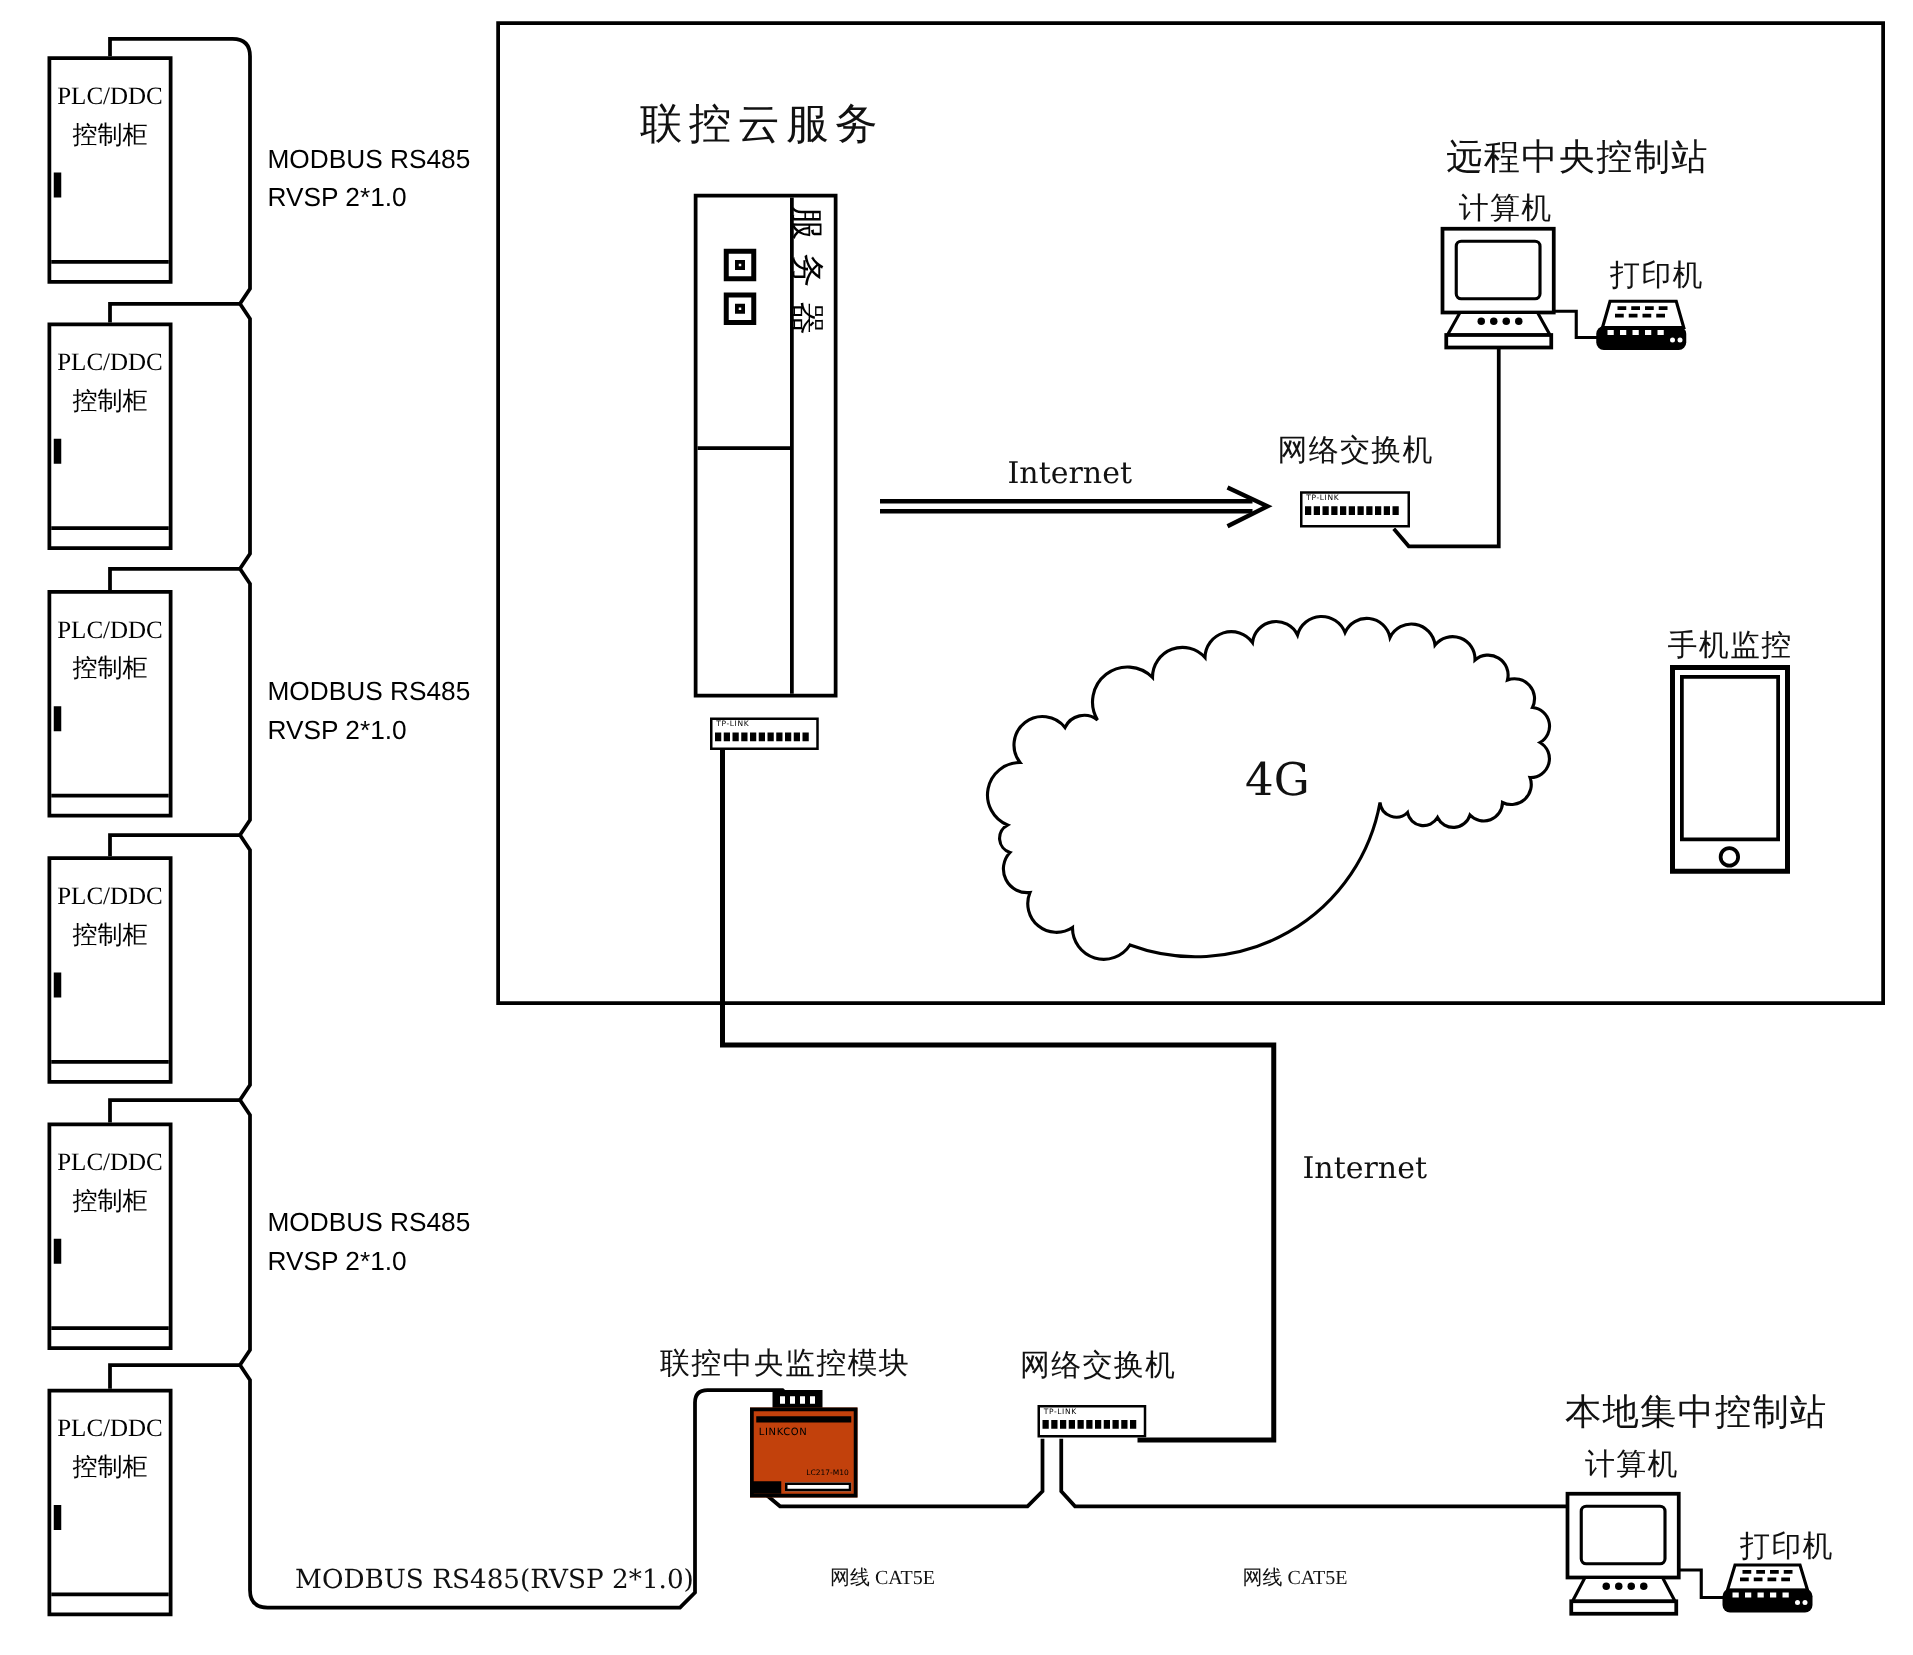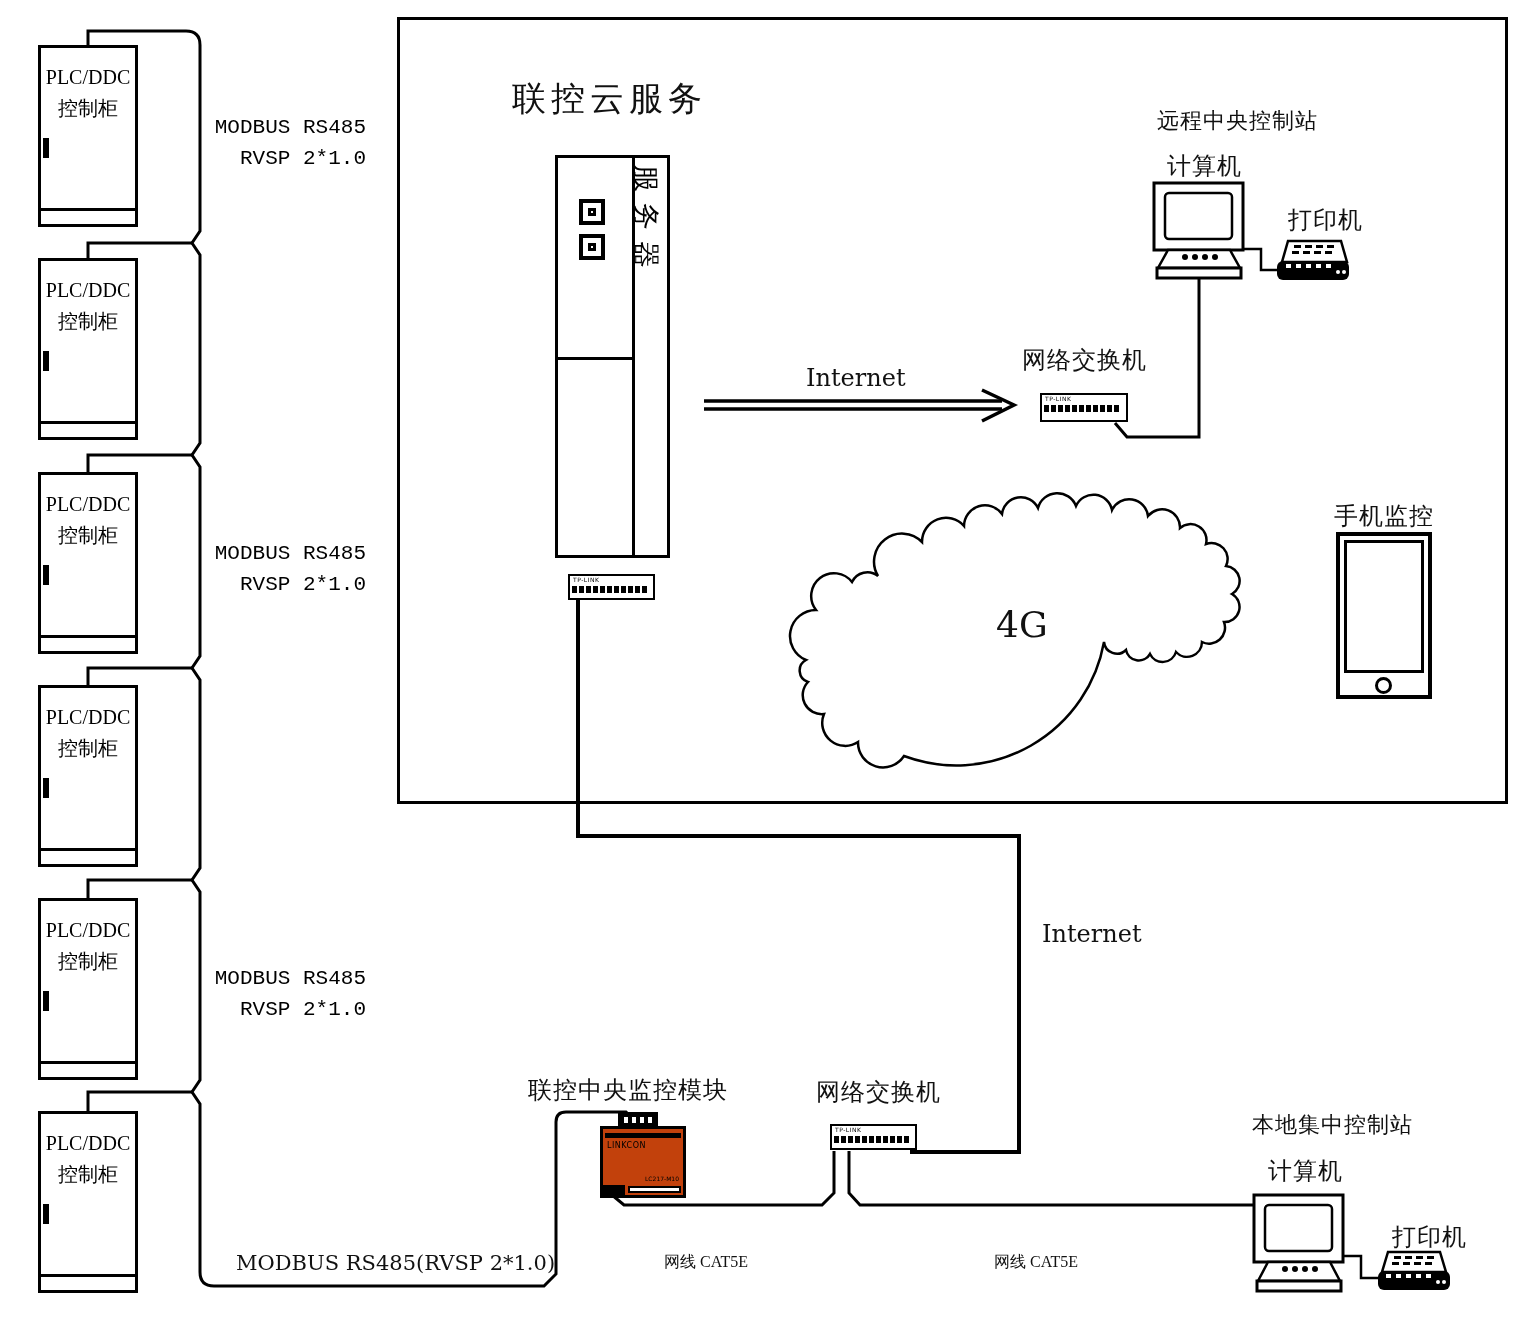--- a/index.html
+++ b/index.html
@@ -3,28 +3,28 @@
 <meta charset="utf-8">
 <style>
   html,body{margin:0;padding:0;background:#fff;}
   .canvas{position:relative;width:1530px;height:1324px;background:#fff;overflow:hidden;
           font-family:"Liberation Serif","DejaVu Serif",serif;color:#000;padding-left:20px;}
   .wiring{position:absolute;left:0;top:0;z-index:1;}
   .bigbox{position:absolute;left:397px;top:17px;width:1105px;height:781px;
           border:3px solid #000;z-index:0;}
   .lbl{position:absolute;white-space:nowrap;z-index:3;color:#111;}
   .cn34{font-size:34px;letter-spacing:5px;}
-  .cn25{font-size:22px;letter-spacing:1px;}
+  .cn25{font-size:29px;letter-spacing:1px;}
   .cn24{font-size:24px;letter-spacing:1px;}
   .cn22{font-size:16px;margin-top:40px;}
   .en24{font-family:"DejaVu Serif",serif;font-size:24px;}
   .en36{font-family:"DejaVu Serif",serif;font-size:36px;}
   .en21{font-family:"DejaVu Serif",serif;font-size:21px;}
-  .modbus{position:absolute;left:196px;width:170px;text-align:right;z-index:3;
-          font-family:Liberation Mono, monospace;font-size:21px;line-height:31px;}
+  .modbus{position:absolute;left:214px;width:170px;text-align:left;z-index:3;
+          font-family:Liberation Sans, sans-serif;font-size:21px;line-height:31px;}
   
   .cabinet{position:absolute;left:38px;width:100px;height:182px;border:3px solid #000;
            background:#fff;z-index:2;box-sizing:border-box;}
   .cab-text{position:absolute;left:0;right:0;top:14px;text-align:center;
             font-size:20px;line-height:31px;}
   .cab-handle{position:absolute;left:2px;top:90px;width:6px;height:20px;background:#000;}
   .cab-plinth{position:absolute;left:0;right:0;bottom:0;height:13px;border-top:3px solid #000;}
   
   .server{position:absolute;left:555px;top:155px;width:109px;height:397px;border:3px solid #000;
           background:#fff;z-index:2;}

